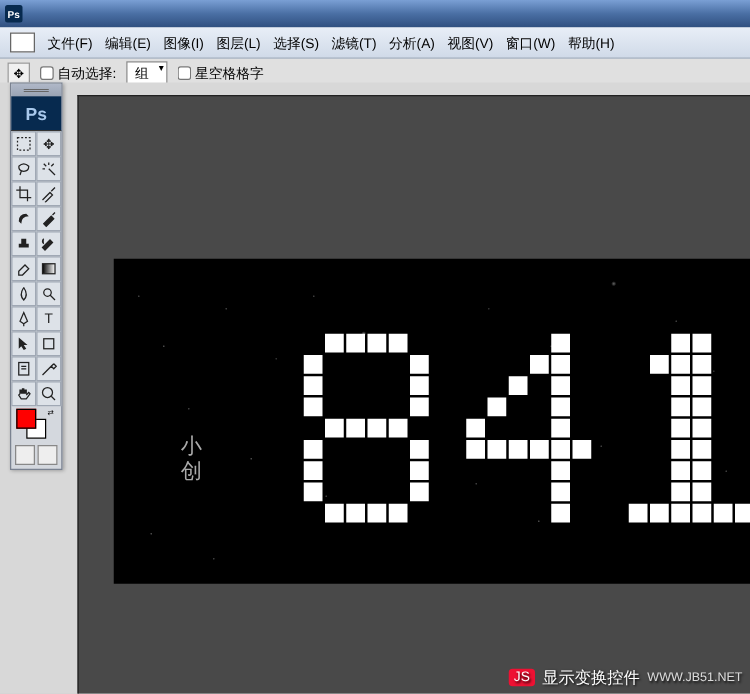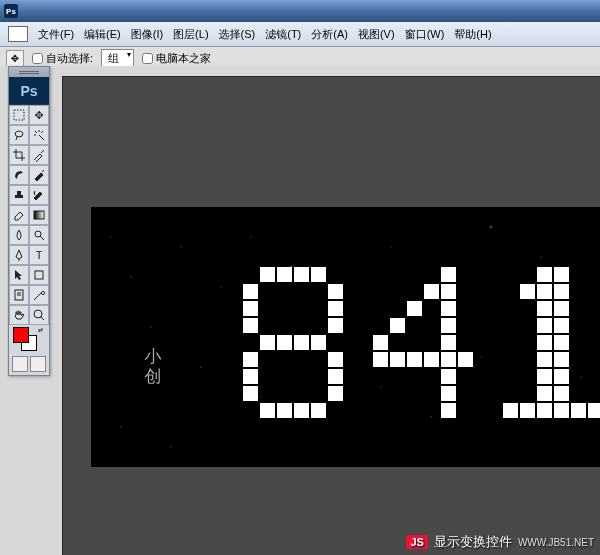--- a/index.html
+++ b/index.html
@@ -31,21 +31,21 @@
 .qm div{width:16px;height:16px;border:1px solid #888;background:#eee}
 .doc-window{position:absolute;left:62px;top:10px;right:0;bottom:0;background:#494949;border-left:1px solid #222;border-top:1px solid #222}
 .canvas{position:absolute;left:28px;top:130px;width:520px;height:260px;background:#000;overflow:hidden}
 .stars{position:absolute;inset:0;background-image:radial-gradient(1px 1px at 20px 30px,#555,transparent),radial-gradient(1px 1px at 40px 70px,#666,transparent),radial-gradient(1px 1px at 90px 40px,#555,transparent),radial-gradient(1px 1px at 130px 80px,#444,transparent),radial-gradient(1px 1px at 160px 30px,#555,transparent),radial-gradient(2px 2px at 200px 60px,#666,transparent),radial-gradient(1px 1px at 250px 90px,#555,transparent),radial-gradient(1px 1px at 300px 40px,#444,transparent),radial-gradient(1px 1px at 350px 70px,#555,transparent),radial-gradient(2px 2px at 400px 20px,#666,transparent),radial-gradient(1px 1px at 450px 50px,#555,transparent),radial-gradient(1px 1px at 480px 90px,#444,transparent),radial-gradient(1px 1px at 60px 120px,#555,transparent),radial-gradient(1px 1px at 110px 160px,#666,transparent),radial-gradient(1px 1px at 170px 190px,#555,transparent),radial-gradient(1px 1px at 230px 140px,#444,transparent),radial-gradient(1px 1px at 290px 180px,#555,transparent),radial-gradient(1px 1px at 340px 210px,#666,transparent),radial-gradient(1px 1px at 390px 150px,#555,transparent),radial-gradient(1px 1px at 440px 200px,#444,transparent),radial-gradient(1px 1px at 490px 170px,#555,transparent),radial-gradient(1px 1px at 30px 220px,#666,transparent),radial-gradient(1px 1px at 80px 240px,#555,transparent);background-repeat:repeat}
 .grid-text{position:absolute;display:flex;gap:28px;left:152px;top:60px}
 .digit{width:100px;height:150px;position:relative}
 .digit .cell{position:absolute;width:15px;height:15px;background:#fff}
 .watermark{position:absolute;left:44px;top:140px;color:#aaa;font-size:18px;writing-mode:vertical-rl;letter-spacing:4px;width:40px;line-height:1.2;text-align:center;writing-mode:horizontal-tb}
 .watermark div{font-size:17px}
 .footer-wm{position:absolute;right:6px;bottom:4px;color:#fff;font-size:13px;display:flex;align-items:center;gap:6px;text-shadow:1px 1px 2px #000}
-.footer-wm .badge{background:#e13;padding:1px 4px;border-radius:3px;font-weight:bold;font-size:11px}
+.footer-wm .badge{background:#e13;padding:1px 4px;border-radius:3px;font-weight:normal;font-size:11px}
 </style>
 </head>
 <body>
 
 <div class="titlebar">
   <div class="icon">Ps</div>
 </div>
 
 <div class="menubar">
   <div class="ps-icon"></div>
@@ -63,21 +63,21 @@
 
 <div class="optionsbar">
   <div class="opt-tool">✥</div>
   <div class="opt-check">
     <input type="checkbox" style="">
     <span>自动选择:</span>
   </div>
   <div class="opt-dd"><span>组</span></div>
   <div class="opt-check">
     <input type="checkbox" style="">
-    <span>电脑本之家</span>
+    <span>星空格格字</span>
   </div>
 </div>
 
 <div class="workspace">
   <div class="toolbox">
     <div class="tb-head"></div>
     <div class="tb-logo">Ps</div>
     <div class="tb-grid">
       <div class="tool">
           <svg viewBox="0 0 14 14">

